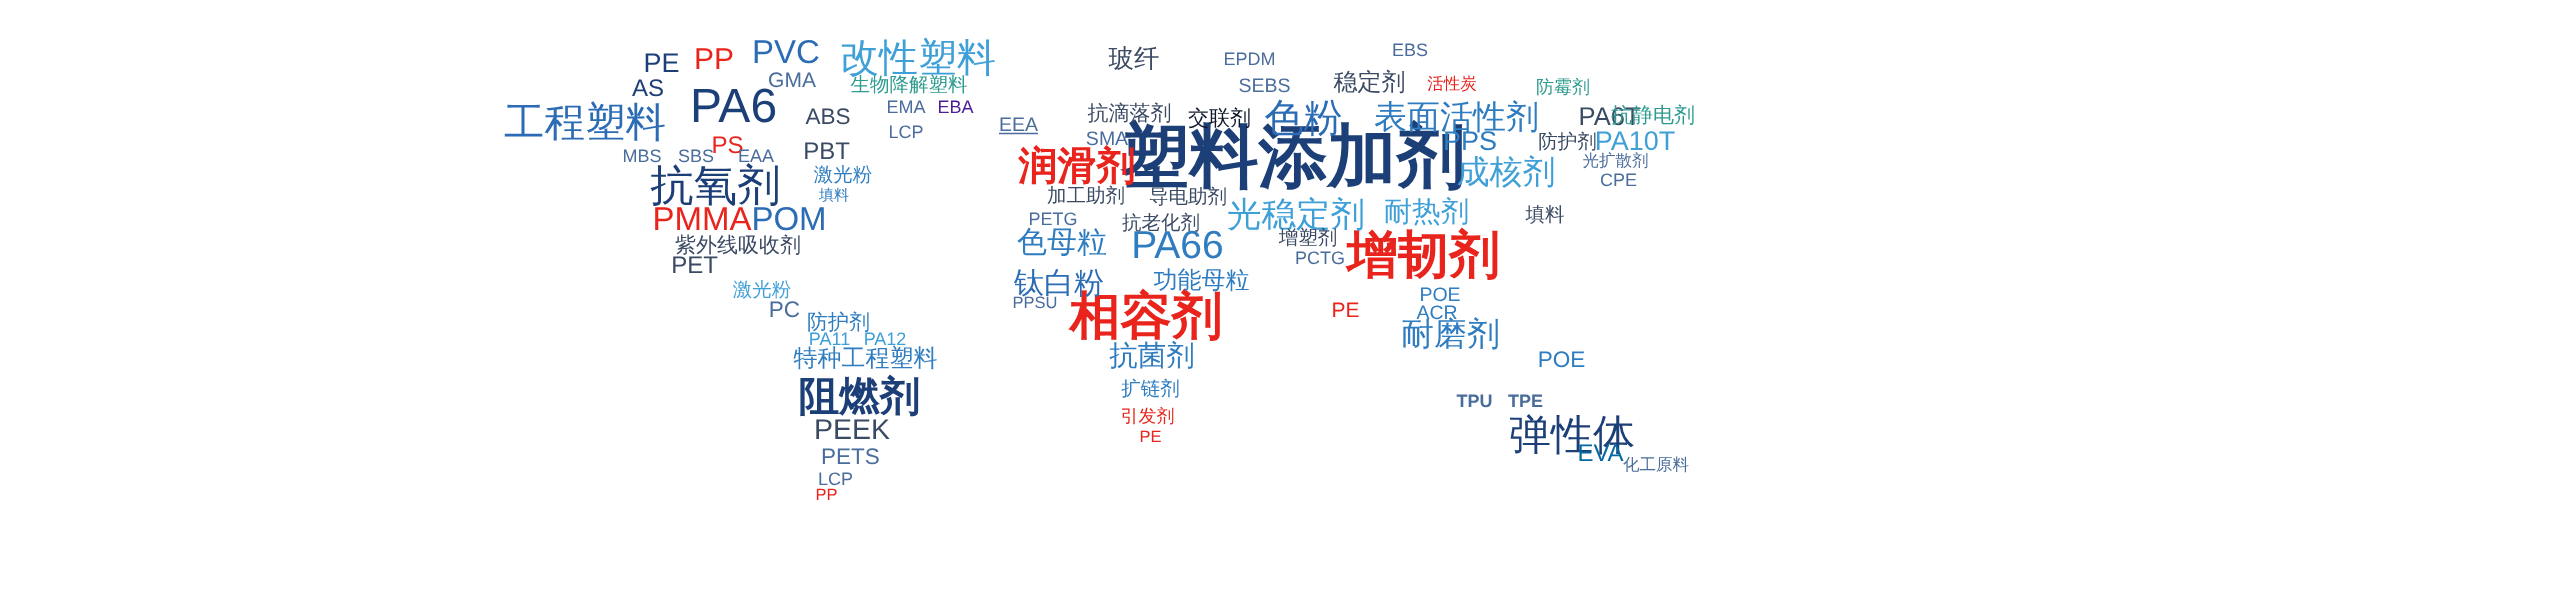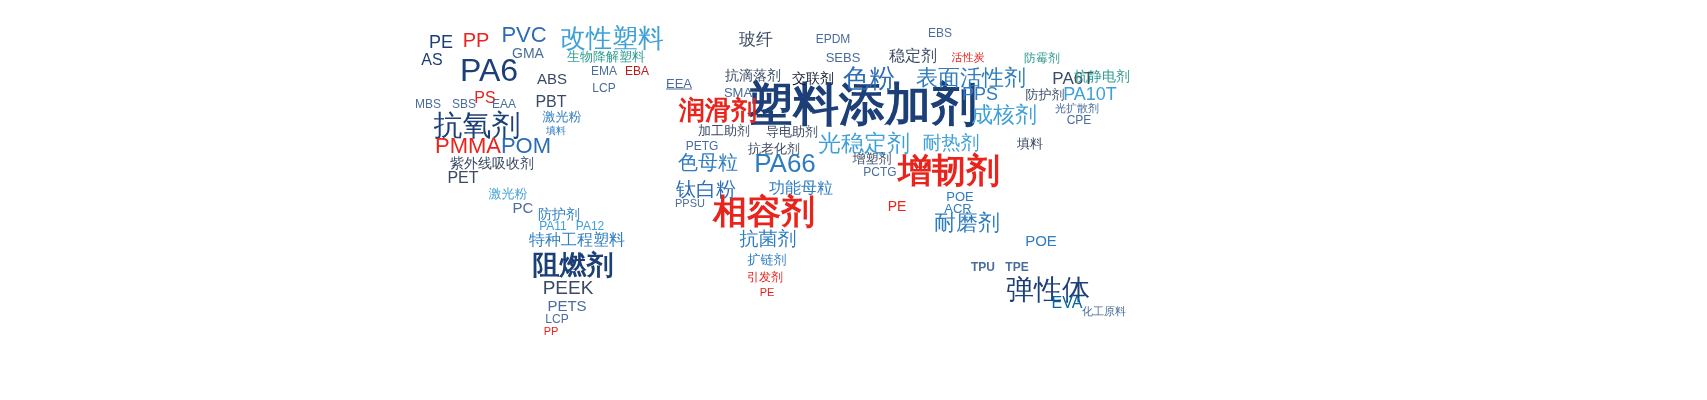--- a/index.html
+++ b/index.html
@@ -23,20 +23,21 @@
   .n{font-weight:normal;}
 </style>
 </head>
 <body>
 
 <div id="stage" style="width: 1707px; height: 400px; background: rgb(255, 255, 255);">
     <span class="w b" style="left: 862px; top: 104px; font-size: 46px; color: rgb(28, 63, 120);">塑料添加剂</span>
     <span class="w b" style="left: 949px; top: 170px; font-size: 34px; color: rgb(232, 36, 28);">增韧剂</span>
     <span class="w b" style="left: 764px; top: 211px; font-size: 34px; color: rgb(232, 36, 28);">相容剂</span>
     <span class="w b" style="left: 718px; top: 110px; font-size: 26px; color: rgb(232, 36, 28);">润滑剂</span>
+    <span class="w n" style="left: 390px; top: 82px; font-size: 27px; color: rgb(43, 108, 181);">工程塑料</span>
     <span class="w n" style="left: 477px; top: 125px; font-size: 29px; color: rgb(28, 63, 120);">抗氧剂</span>
     <span class="w b" style="left: 573px; top: 265px; font-size: 27px; color: rgb(28, 63, 120);">阻燃剂</span>
     <span class="w n" style="left: 1012px; top: 290px; font-size: 28px; color: rgb(28, 63, 120); margin-left: 36px;">弹性体</span>
     <span class="w n" style="left: 612px; top: 38px; font-size: 26px; color: rgb(63, 160, 216);">改性塑料</span>
     <span class="w n" style="left: 869px; top: 78px; font-size: 26px; color: rgb(43, 108, 181);">色粉</span>
     <span class="w n" style="left: 971px; top: 78px; font-size: 22px; color: rgb(47, 125, 192);">表面活性剂</span>
     <span class="w n" style="left: 864px; top: 143px; font-size: 23px; color: rgb(63, 160, 216);">光稳定剂</span>
     <span class="w n" style="left: 1004px; top: 115px; font-size: 22px; color: rgb(63, 160, 216);">成核剂</span>
     <span class="w n" style="left: 489px; top: 70px; font-size: 32px; color: rgb(28, 63, 120);">PA6</span>
     <span class="w n" style="left: 785px; top: 163px; font-size: 26px; color: rgb(47, 125, 192);">PA66</span>
@@ -64,21 +65,21 @@
     <span class="w n" style="left: 464px; top: 104px; font-size: 12px; color: rgb(74, 109, 156);">SBS</span>
     <span class="w n" style="left: 504px; top: 104px; font-size: 12px; color: rgb(74, 109, 156);">EAA</span>
     <span class="w n" style="left: 551px; top: 102px; font-size: 16px; color: rgb(59, 74, 99);">PBT</span>
     <span class="w n" style="left: 463px; top: 178px; font-size: 16px; color: rgb(59, 74, 99);">PET</span>
     <span class="w n" style="left: 523px; top: 207px; font-size: 15px; color: rgb(74, 109, 156);">PC</span>
     <span class="w n" style="left: 553px; top: 226px; font-size: 12px; color: rgb(63, 160, 216);">PA11</span>
     <span class="w n" style="left: 590px; top: 226px; font-size: 12px; color: rgb(63, 160, 216);">PA12</span>
     <span class="w n" style="left: 679px; top: 83px; font-size: 13px; color: rgb(74, 109, 156); text-decoration: underline;">EEA</span>
     <span class="w n" style="left: 738px; top: 92px; font-size: 13px; color: rgb(74, 109, 156);">SMA</span>
     <span class="w n" style="left: 604px; top: 71px; font-size: 12px; color: rgb(74, 109, 156);">EMA</span>
-    <span class="w n" style="left: 637px; top: 71px; font-size: 12px; color: #b91c1c;">EBA</span>
+    <span class="w n" style="left: 637px; top: 71px; font-size: 12px; color: #4c1d95;">EBA</span>
     <span class="w n" style="left: 604px; top: 88px; font-size: 12px; color: rgb(74, 109, 156);">LCP</span>
     <span class="w n" style="left: 833px; top: 39px; font-size: 12px; color: rgb(74, 109, 156);">EPDM</span>
     <span class="w n" style="left: 843px; top: 57px; font-size: 13px; color: rgb(74, 109, 156);">SEBS</span>
     <span class="w n" style="left: 940px; top: 33px; font-size: 12px; color: rgb(74, 109, 156);">EBS</span>
     <span class="w n" style="left: 980px; top: 94px; font-size: 18px; color: rgb(47, 125, 192);">PPS</span>
     <span class="w n" style="left: 1073px; top: 78px; font-size: 17px; color: rgb(59, 74, 99);">PA6T</span>
     <span class="w n" style="left: 1090px; top: 94px; font-size: 18px; color: rgb(63, 160, 216);">PA10T</span>
     <span class="w n" style="left: 1079px; top: 120px; font-size: 12px; color: rgb(74, 109, 156);">CPE</span>
     <span class="w n" style="left: 702px; top: 146px; font-size: 12px; color: rgb(74, 109, 156);">PETG</span>
     <span class="w n" style="left: 880px; top: 172px; font-size: 12px; color: rgb(74, 109, 156);">PCTG</span>

